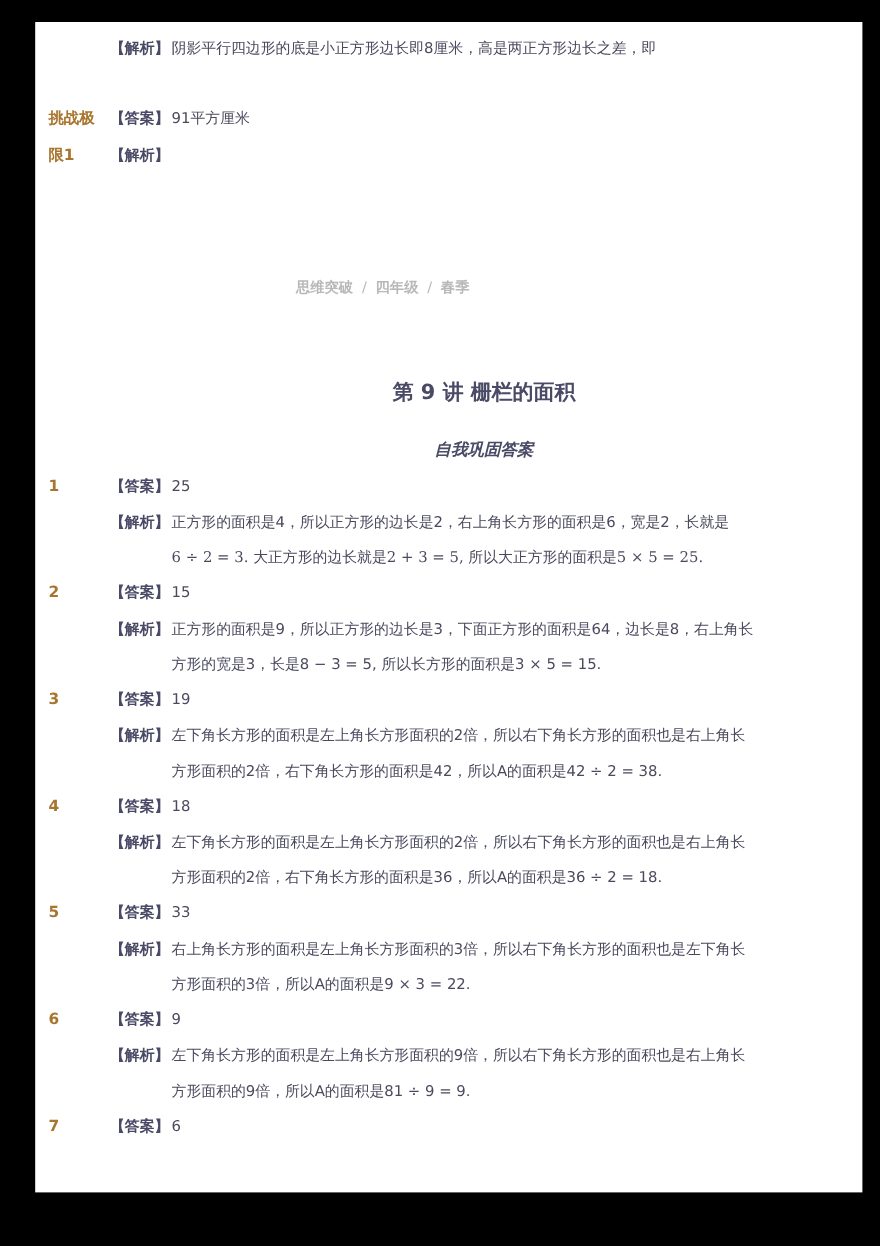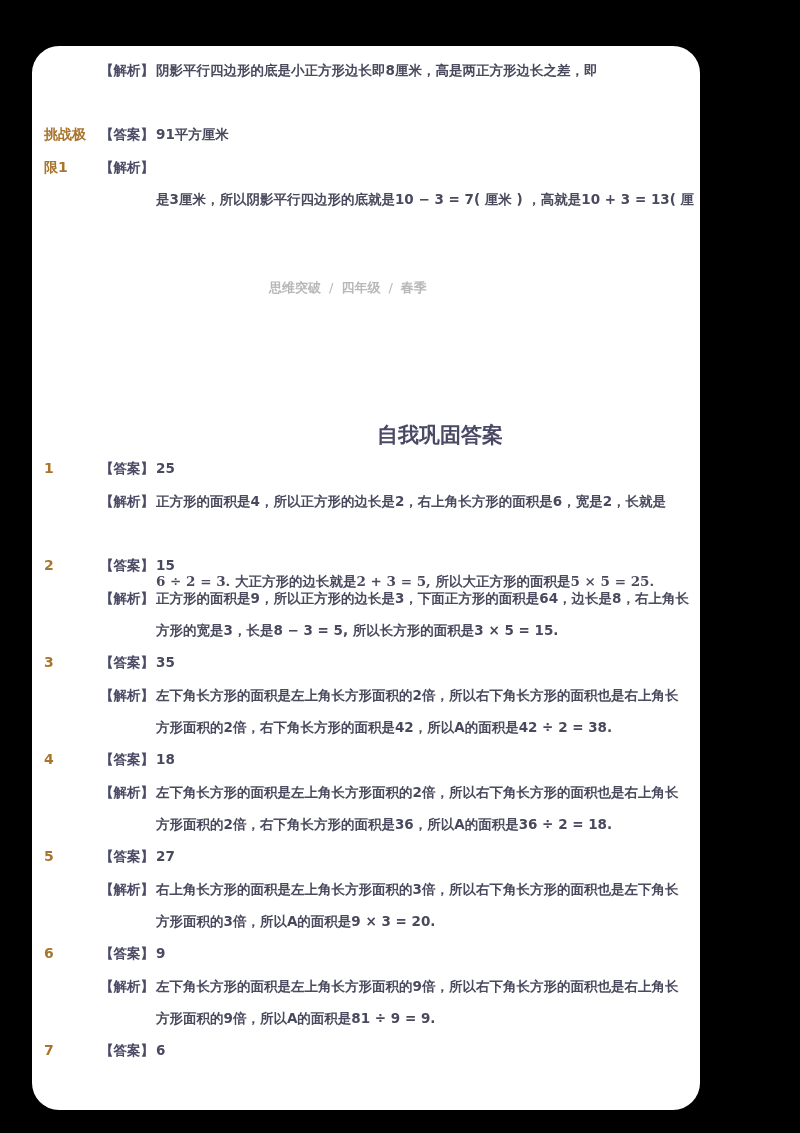--- a/index.html
+++ b/index.html
@@ -10,32 +10,30 @@
     body {
       width: 800px;
       height: 1133px;
       position: relative;
       overflow: hidden;
       font-family: "DejaVu Sans", "Liberation Sans", sans-serif;
     }
     .page {
       position: absolute;
       left: 32px;
-      top: 46px;
-      width: 668px;
+      top: 20px;
+      width: 752px;
       height: 1064px;
       background: #ffffff;
-      border-radius: 27px;
     }
     .abs { position: absolute; white-space: nowrap; }
     .body-text {
       font-size: 13.5px;
       color: #4a4a5e;
       line-height: 20px;
-      font-weight: bold;
     }
     .label {
       font-size: 13.5px;
       font-weight: bold;
       color: #4a4a66;
       line-height: 20px;
     }
     .num {
       font-size: 14px;
       font-weight: bold;
@@ -52,91 +50,92 @@
       line-height: 20px;
     }
     .footer .sep { margin: 0 8px; font-weight: normal; }
     .title {
       font-size: 19px;
       font-weight: bold;
       color: #4a4a66;
       line-height: 26px;
     }
     .subtitle {
-      font-size: 21px;
+      font-size: 15px;
       font-weight: bold;
       color: #4a4a66;
       line-height: 22px;
+      font-style: italic;
     }
   </style>
 </head>
 <body>
 
 <div class="page">
 
   <span class="abs label" style="left:68px; top:14px;">【解析】</span>
   <span class="abs body-text" style="left:124px; top:14px;">阴影平行四边形的底是小正方形边长即8厘米，高是两正方形边长之差，即</span>
 
   <span class="abs num" style="left:12px; top:78px;">挑战极</span>
   <span class="abs label" style="left:68px; top:78px;">【答案】</span>
   <span class="abs body-text" style="left:124px; top:78px;">91平方厘米</span>
 
   <span class="abs num" style="left:12px; top:111px;">限1</span>
   <span class="abs label" style="left:68px; top:111px;">【解析】</span>
-  <span class="abs body-text" style="left:124px; top:143px;">是3厘米，所以阴影平行四边形的底就是10 − 3 = 7( 厘米 ) ，高就是10 + 3 = 13( 厘</span>
 
   <div class="abs footer" style="left:237px; top:232px;">
     <span>思维突破</span><span class="sep">/</span><span>四年级</span><span class="sep">/</span><span>春季</span>
   </div>
 
+  <div class="abs title" style="left:0; width:736px; text-align:center; top:324px; padding-left:80px; box-sizing:border-box;">第 9 讲  栅栏的面积</div>
   <div class="abs subtitle" style="left:0; width:736px; text-align:center; top:378px; padding-left:80px; box-sizing:border-box;">自我巩固答案</div>
 
   <div>
     <span class="abs num" style="left:12px; top:412px;">1</span>
     <span class="abs label" style="left:68px; top:412px;">【答案】</span>
     <span class="abs body-text" style="left:124px; top:412px;">25</span>
     <span class="abs label" style="left:68px; top:445px;">【解析】</span>
     <span class="abs body-text" style="left:124px; top:445px;">正方形的面积是4，所以正方形的边长是2，右上角长方形的面积是6，宽是2，长就是</span>
-    <span class="abs body-text math" style="left:124px; top:477px;margin-top:48px;">6 ÷ 2 = 3. 大正方形的边长就是2 + 3 = 5, 所以大正方形的面积是5 × 5 = 25.</span>
+    <span class="abs body-text math" style="left:124px; top:477px;">6 ÷ 2 = 3. 大正方形的边长就是2 + 3 = 5, 所以大正方形的面积是5 × 5 = 25.</span>
   </div>
 
   <div>
     <span class="abs num" style="left:12px; top:509px;">2</span>
     <span class="abs label" style="left:68px; top:509px;">【答案】</span>
     <span class="abs body-text" style="left:124px; top:509px;">15</span>
     <span class="abs label" style="left:68px; top:542px;">【解析】</span>
     <span class="abs body-text" style="left:124px; top:542px;">正方形的面积是9，所以正方形的边长是3，下面正方形的面积是64，边长是8，右上角长</span>
     <span class="abs body-text" style="left:124px; top:574px;">方形的宽是3，长是8 − 3 = 5, 所以长方形的面积是3 × 5 = 15.</span>
   </div>
 
   <div>
     <span class="abs num" style="left:12px; top:606px;">3</span>
     <span class="abs label" style="left:68px; top:606px;">【答案】</span>
-    <span class="abs body-text" style="left:124px; top:606px;">35</span>
+    <span class="abs body-text" style="left:124px; top:606px;">19</span>
     <span class="abs label" style="left:68px; top:639px;">【解析】</span>
     <span class="abs body-text" style="left:124px; top:639px;">左下角长方形的面积是左上角长方形面积的2倍，所以右下角长方形的面积也是右上角长</span>
     <span class="abs body-text" style="left:124px; top:671px;">方形面积的2倍，右下角长方形的面积是42，所以A的面积是42 ÷ 2 = 38.</span>
   </div>
 
   <div>
     <span class="abs num" style="left:12px; top:703px;">4</span>
     <span class="abs label" style="left:68px; top:703px;">【答案】</span>
     <span class="abs body-text" style="left:124px; top:703px;">18</span>
     <span class="abs label" style="left:68px; top:736px;">【解析】</span>
     <span class="abs body-text" style="left:124px; top:736px;">左下角长方形的面积是左上角长方形面积的2倍，所以右下角长方形的面积也是右上角长</span>
     <span class="abs body-text" style="left:124px; top:768px;">方形面积的2倍，右下角长方形的面积是36，所以A的面积是36 ÷ 2 = 18.</span>
   </div>
 
   <div>
     <span class="abs num" style="left:12px; top:800px;">5</span>
     <span class="abs label" style="left:68px; top:800px;">【答案】</span>
-    <span class="abs body-text" style="left:124px; top:800px;">27</span>
+    <span class="abs body-text" style="left:124px; top:800px;">33</span>
     <span class="abs label" style="left:68px; top:833px;">【解析】</span>
     <span class="abs body-text" style="left:124px; top:833px;">右上角长方形的面积是左上角长方形面积的3倍，所以右下角长方形的面积也是左下角长</span>
-    <span class="abs body-text" style="left:124px; top:865px;">方形面积的3倍，所以A的面积是9 × 3 = 20.</span>
+    <span class="abs body-text" style="left:124px; top:865px;">方形面积的3倍，所以A的面积是9 × 3 = 22.</span>
   </div>
 
   <div>
     <span class="abs num" style="left:12px; top:897px;">6</span>
     <span class="abs label" style="left:68px; top:897px;">【答案】</span>
     <span class="abs body-text" style="left:124px; top:897px;">9</span>
     <span class="abs label" style="left:68px; top:930px;">【解析】</span>
     <span class="abs body-text" style="left:124px; top:930px;">左下角长方形的面积是左上角长方形面积的9倍，所以右下角长方形的面积也是右上角长</span>
     <span class="abs body-text" style="left:124px; top:962px;">方形面积的9倍，所以A的面积是81 ÷ 9 = 9.</span>
   </div>

